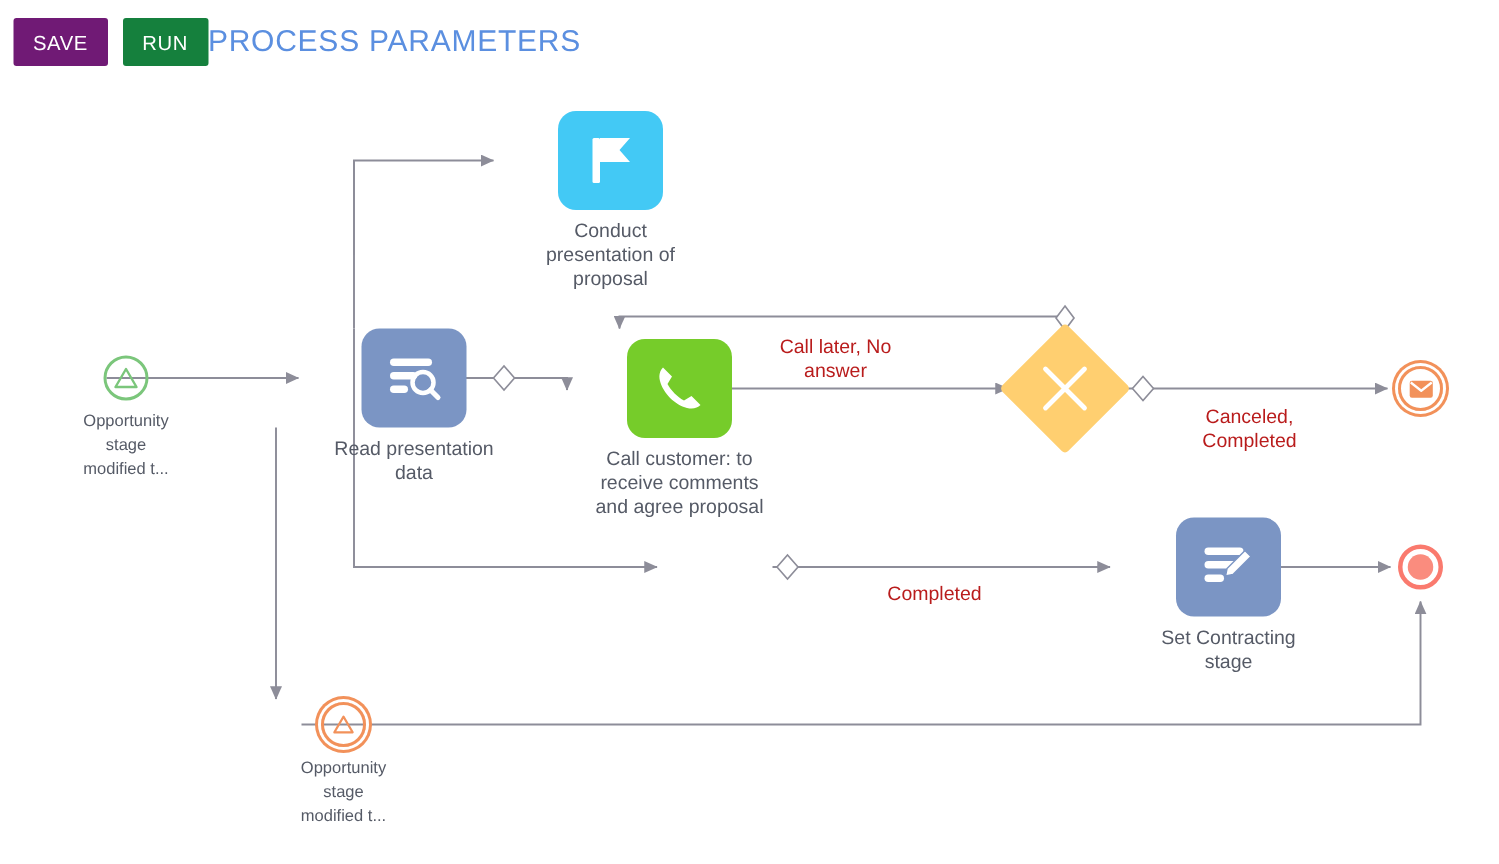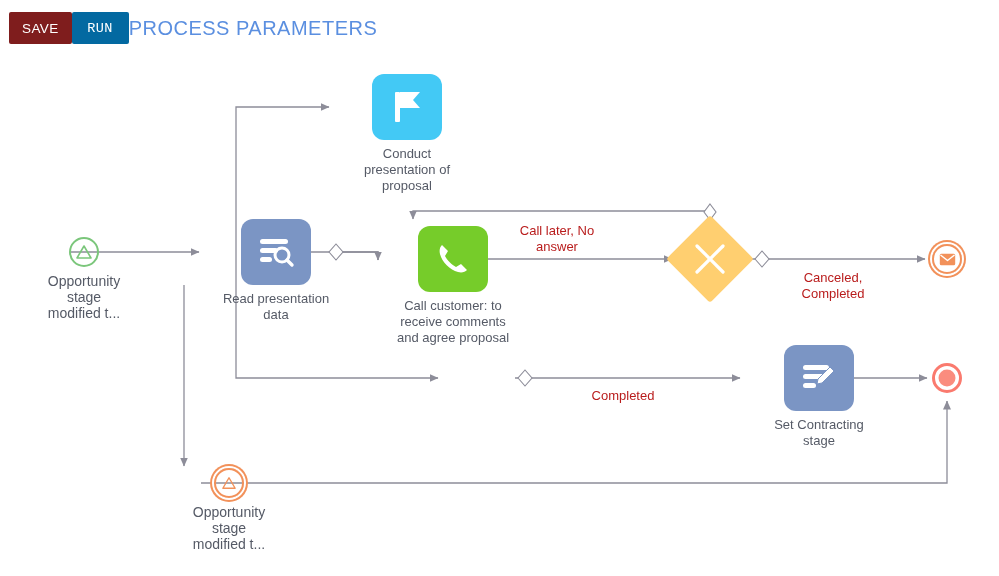--- a/index.html
+++ b/index.html
@@ -34,22 +34,22 @@
     color: #ffffff;
     font-size: 13.5px;
     letter-spacing: .4px;
     font-family: "Liberation Sans", sans-serif;
     cursor: pointer;
     padding: 0 13px;
     display: inline-flex;
     align-items: center;
     justify-content: center;
   }
-  #save-button { background: #7f1d1d; }
-  #run-button  { background: #0369a1; margin-left: 0; font-family: Liberation Mono, monospace; }
+  #save-button { background: #701a75; }
+  #run-button  { background: #15803d; margin-left: 10px; }
   #process-parameters-link {
     color: #5b8fe0;
     font-size: 20px;
     letter-spacing: .5px;
     text-decoration: none;
     cursor: pointer;
   }
 
   
   #canvas {
@@ -112,21 +112,21 @@
     box-shadow: 0 0 0 2px #ffffff, 0 0 0 4px #f2915a;
   }
   .ev-end-term {
     border: 3px solid #fa7a6e;
     background: #ffffff;
   }
   .ev-label {
     margin-top: 6px;
     width: 120px;
     text-align: center;
-    font-size: 14px;
+    font-size: 11px;
     line-height: 16px;
     color: #555a66;
     white-space: pre-line;
   }
 
   
   .gateway {
     position: absolute;
     width: 62px; height: 62px;
     background: #ffcf70;

